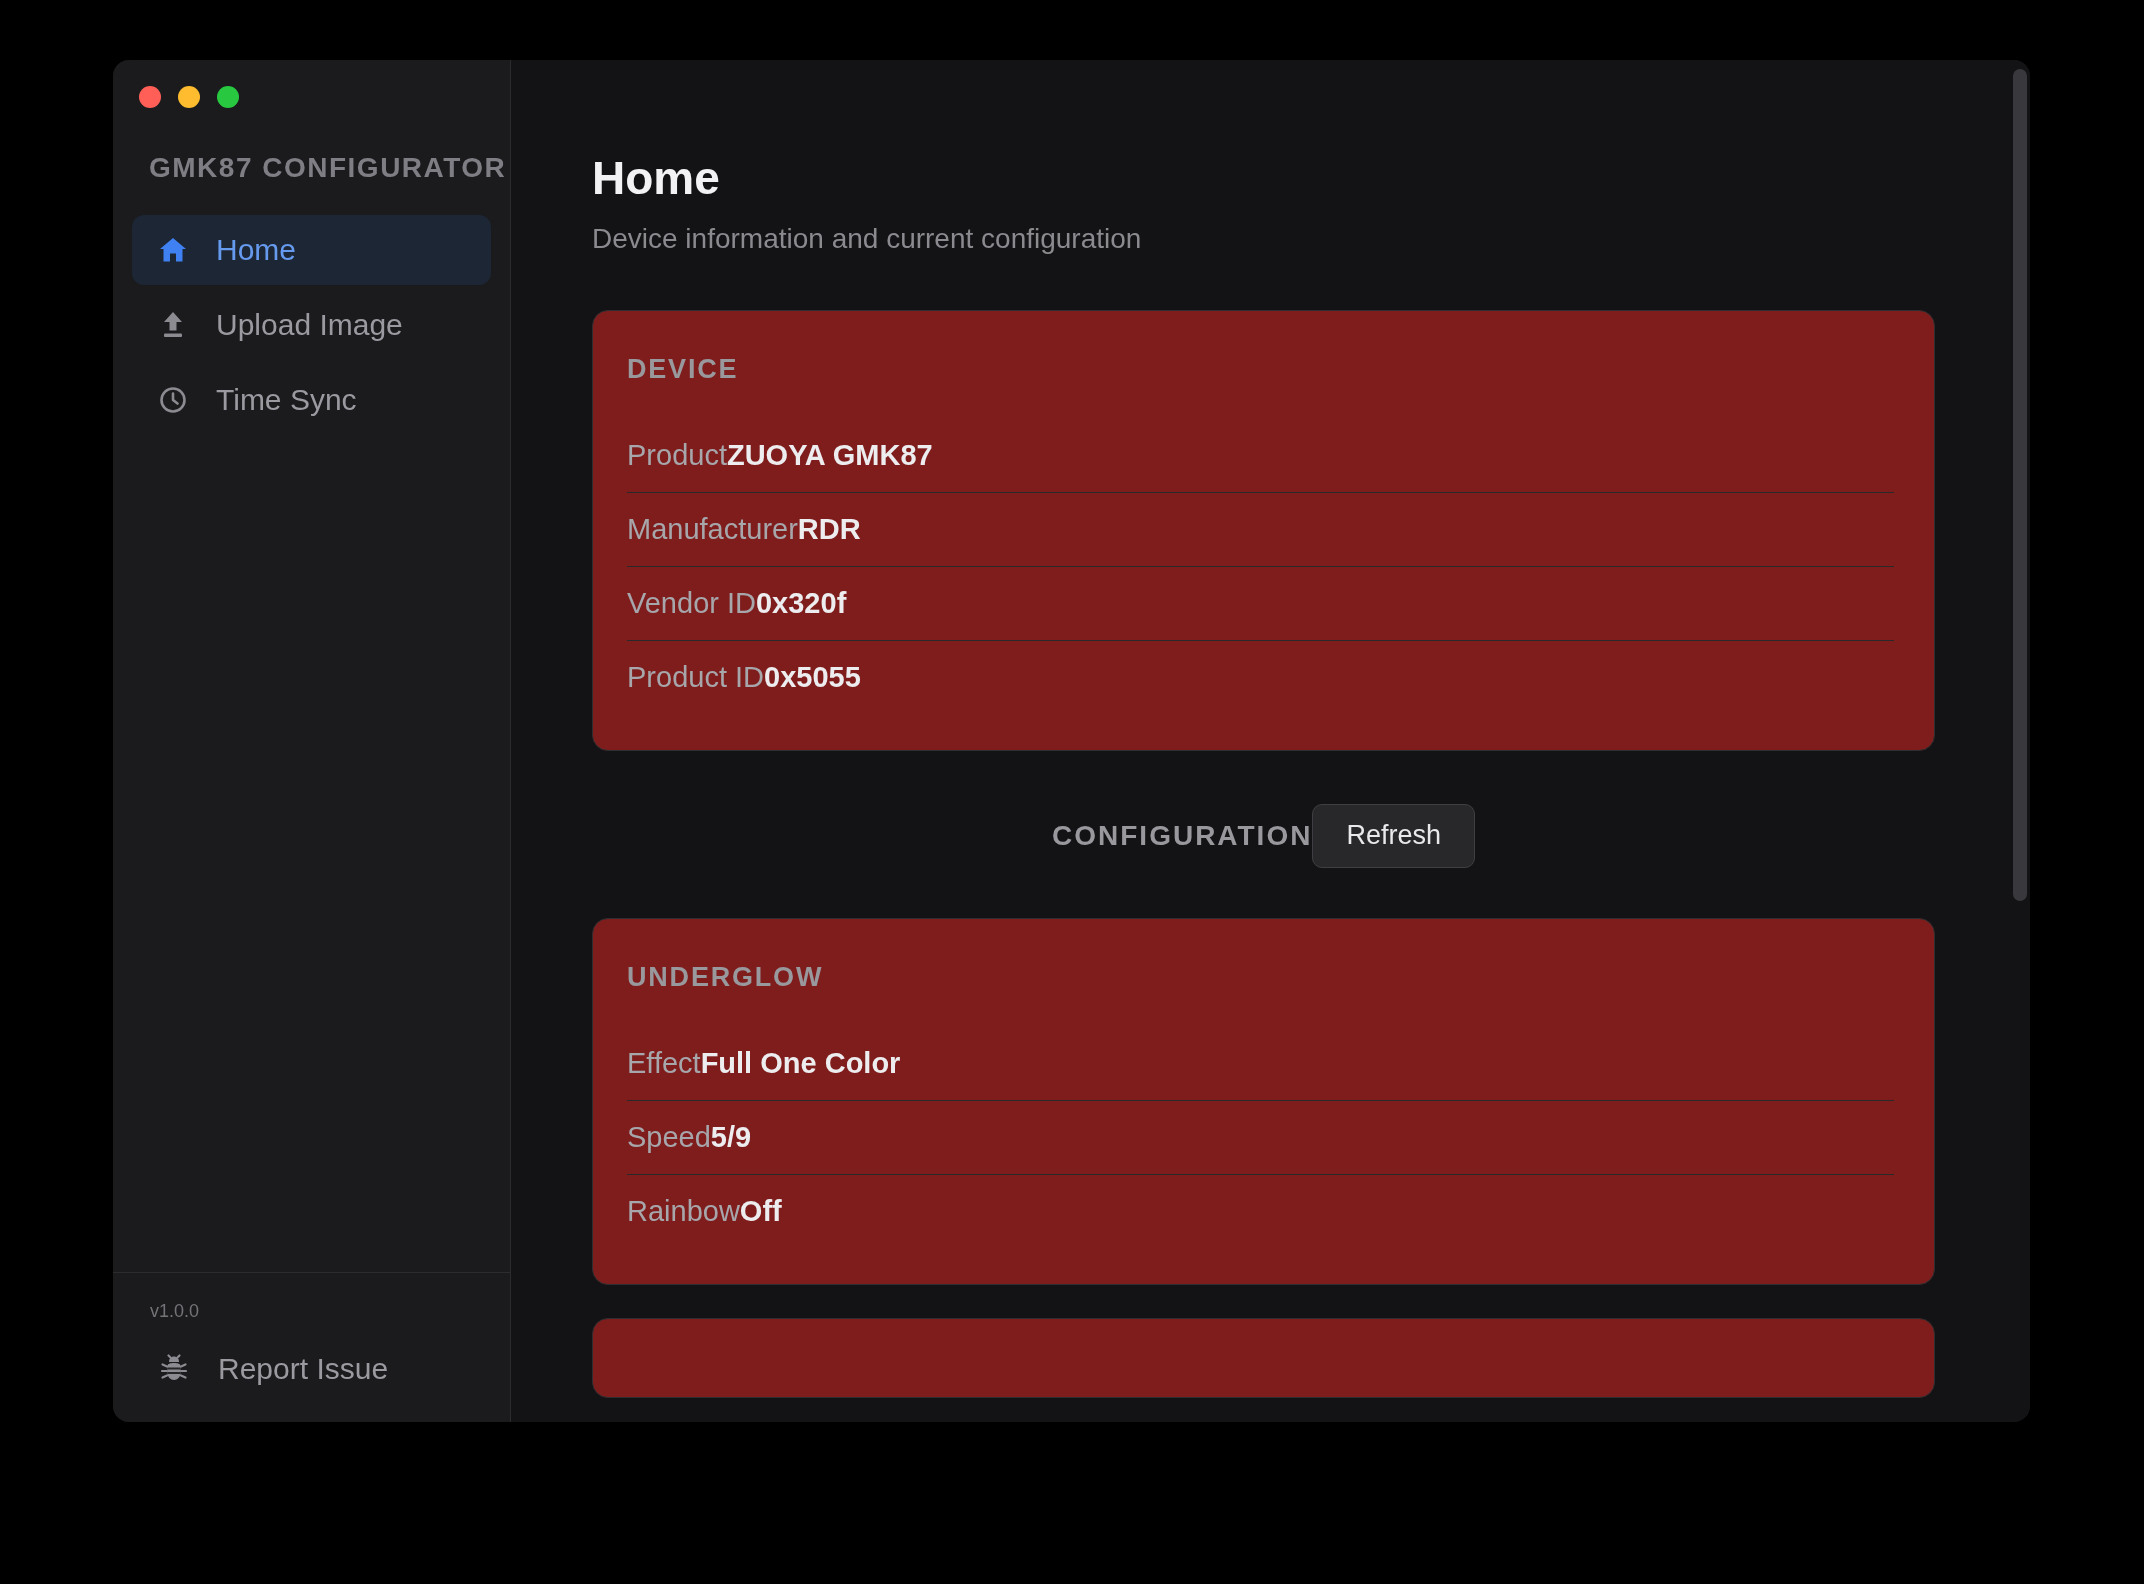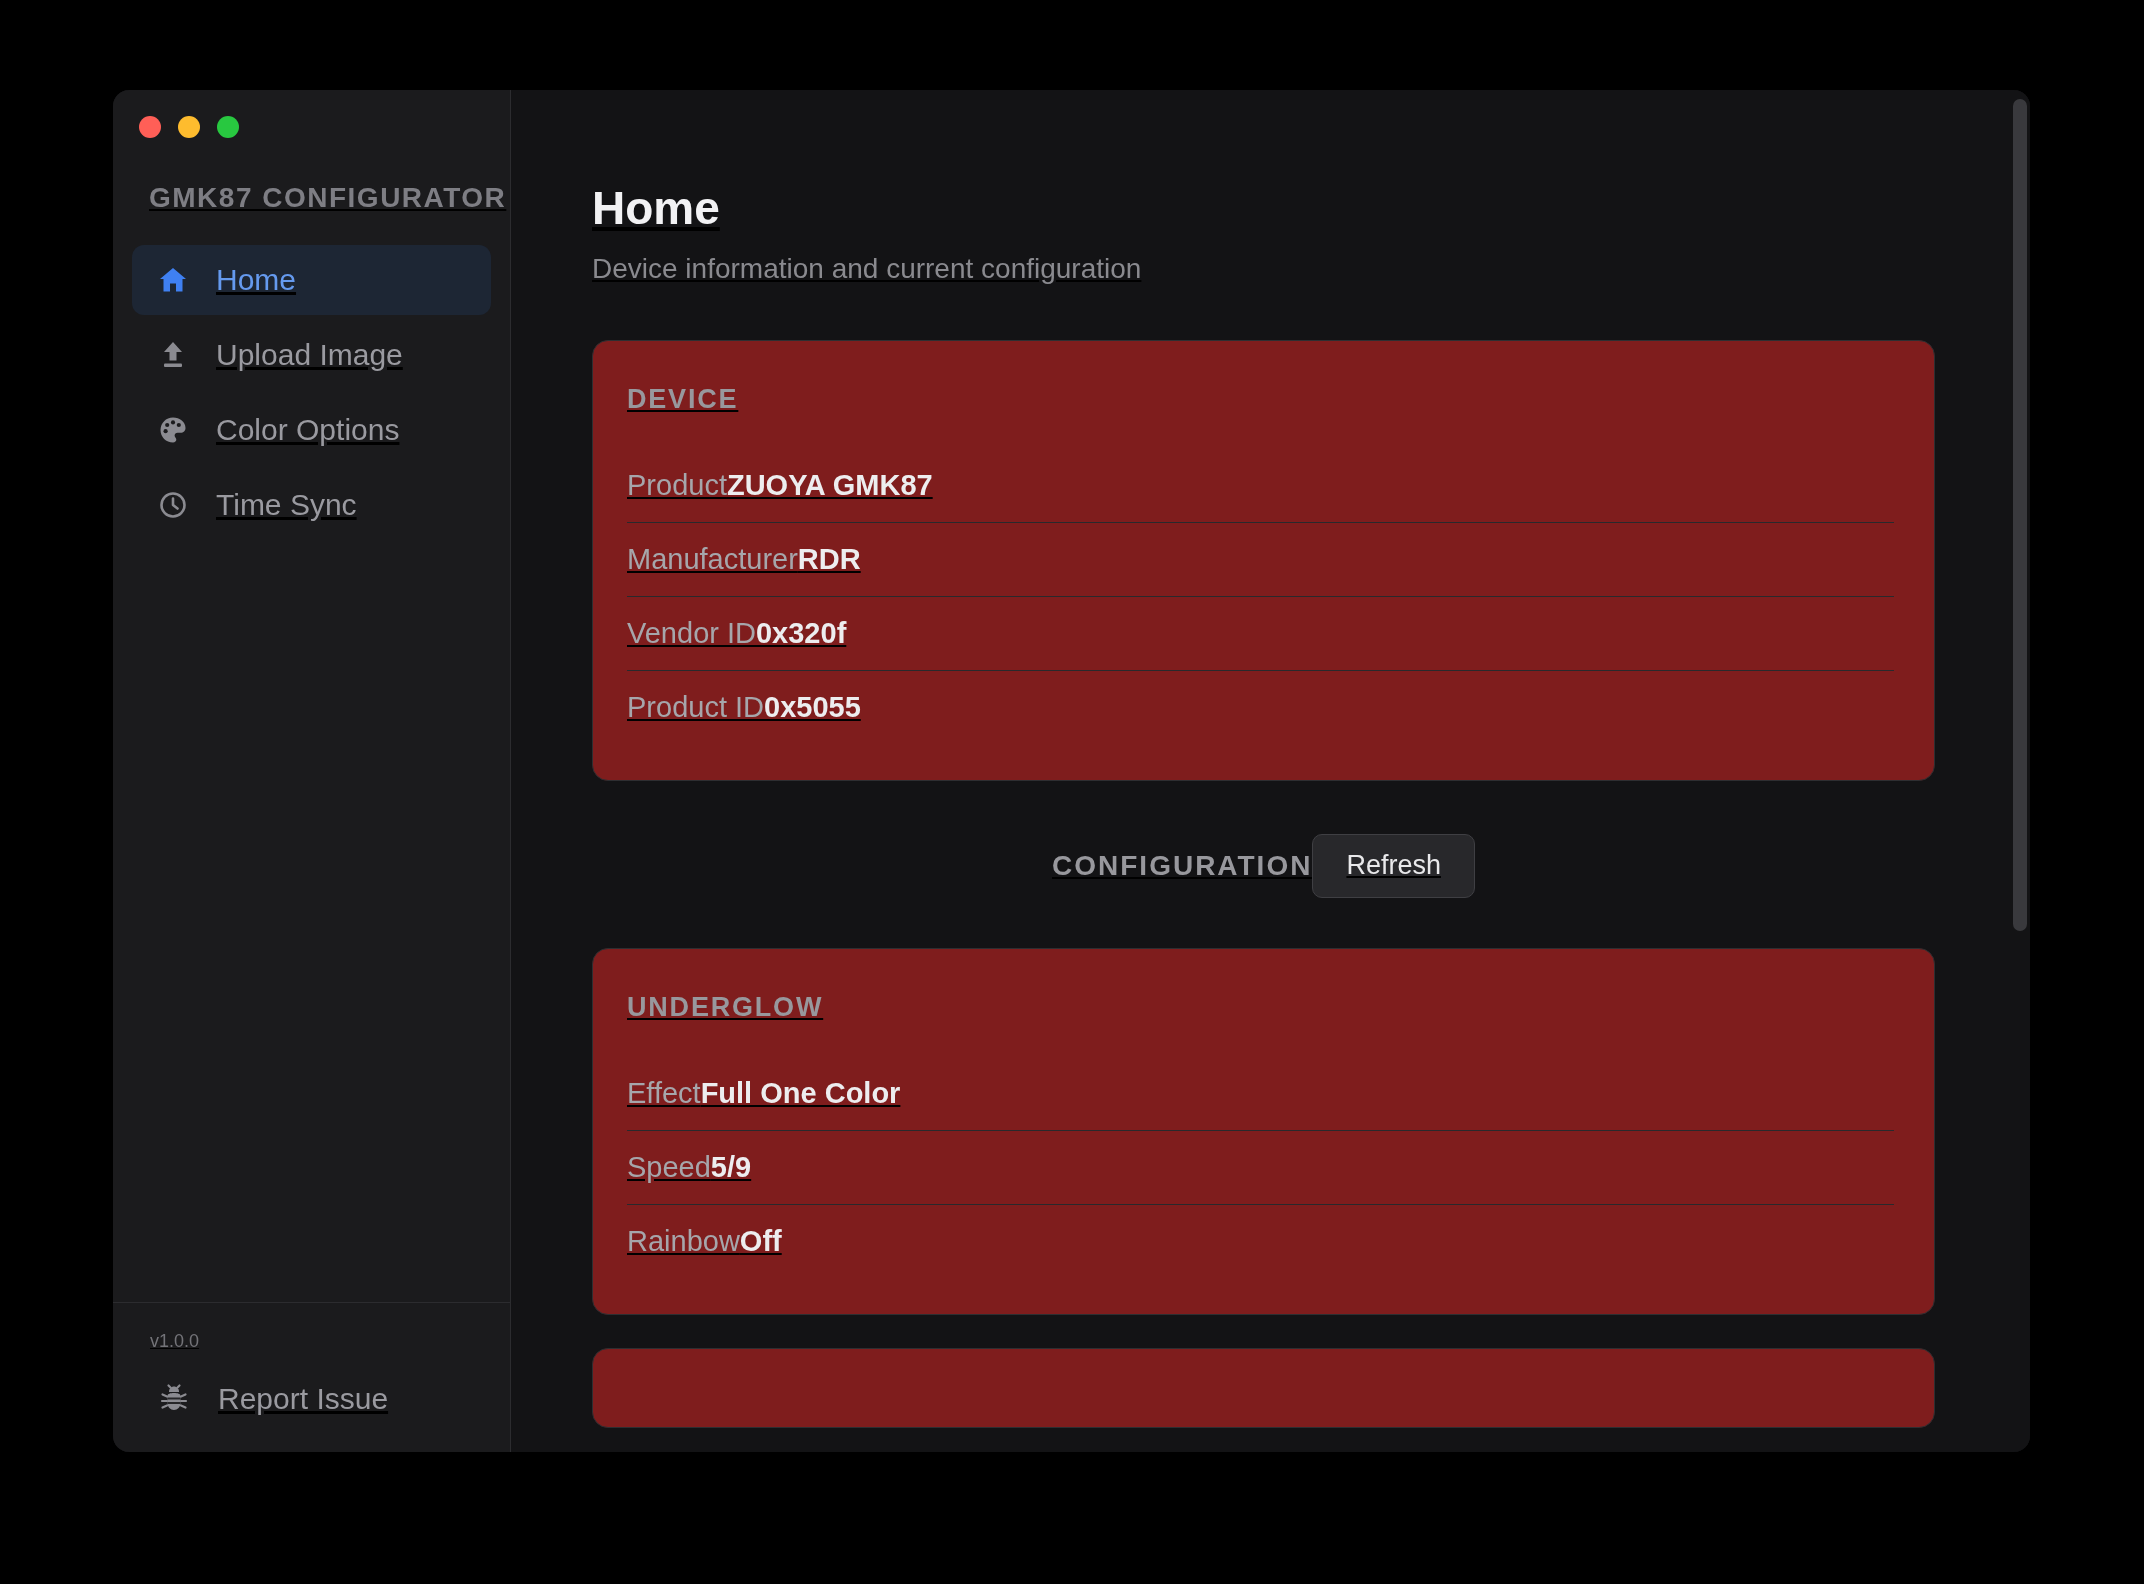--- a/index.html
+++ b/index.html
@@ -5,27 +5,26 @@
   html,body{margin:0;padding:0;}
   body{
     width:2144px;height:1584px;
     background:#000;
     font-family:"Liberation Sans", sans-serif;
     position:relative;
     overflow:hidden;
     -webkit-font-smoothing:antialiased;
   }
   .window{
-    position:absolute;left:113px;top:90px;
+    position:absolute;left:113px;top:60px;
     width:1917px;height:1362px;
     background:#131315;
     border-radius:16px;
     display:flex;
     overflow:hidden;
-    text-decoration:underline;
   }
   
   .sidebar{
     width:398px;min-width:398px;
     background:#1b1b1d;
     border-right:1px solid #2c2c2f;
     display:flex;flex-direction:column;
     box-sizing:border-box;
   }
   .traffic{display:flex;gap:17px;padding:26px 0 0 26px;}
@@ -175,32 +174,20 @@
       <div class="nav-item">
         <span class="ico">
           <svg width="30" height="30" viewBox="0 0 30 30">
             <path fill="currentColor" d="M15 2 L24 12 H18.5 V20.5 H11.5 V12 H6 Z"></path>
             <rect fill="currentColor" x="6" y="23.5" width="18" height="3.5" rx="1"></rect>
           </svg>
         </span>
         <span>Upload Image</span>
       </div>
 
-      <div class="nav-item">
-        <span class="ico">
-          <svg width="30" height="30" viewBox="0 0 30 30">
-            <path fill="currentColor" d="M15 2.5 C8 2.5 2.5 8 2.5 15 C2.5 22 8 27.5 15 27.5 C17 27.5 18.3 26.2 18.3 24.6 C18.3 23.7 17.9 23.1 17.4 22.5 C16.9 21.9 16.6 21.4 16.6 20.6 C16.6 19 17.9 17.8 19.5 17.8 H22.6 C25.4 17.8 27.5 15.7 27.5 13 C27.5 7 21.8 2.5 15 2.5 Z"></path>
-            <circle fill="#1b1b1d" cx="9.2" cy="10" r="2.1"></circle>
-            <circle fill="#1b1b1d" cx="15" cy="7.4" r="2.1"></circle>
-            <circle fill="#1b1b1d" cx="20.8" cy="10" r="2.1"></circle>
-            <circle fill="#1b1b1d" cx="7.6" cy="16.2" r="2.1"></circle>
-          </svg>
-        </span>
-        <span>Color Options</span>
-      </div>
 
       <div class="nav-item">
         <span class="ico">
           <svg width="30" height="30" viewBox="0 0 30 30">
             <circle cx="15" cy="15" r="11.5" fill="none" stroke="currentColor" stroke-width="2.6"></circle>
             <path d="M15 8.5 V15 L19.5 18.5" fill="none" stroke="currentColor" stroke-width="2.6" stroke-linecap="round" stroke-linejoin="round"></path>
           </svg>
         </span>
         <span>Time Sync</span>
       </div>

